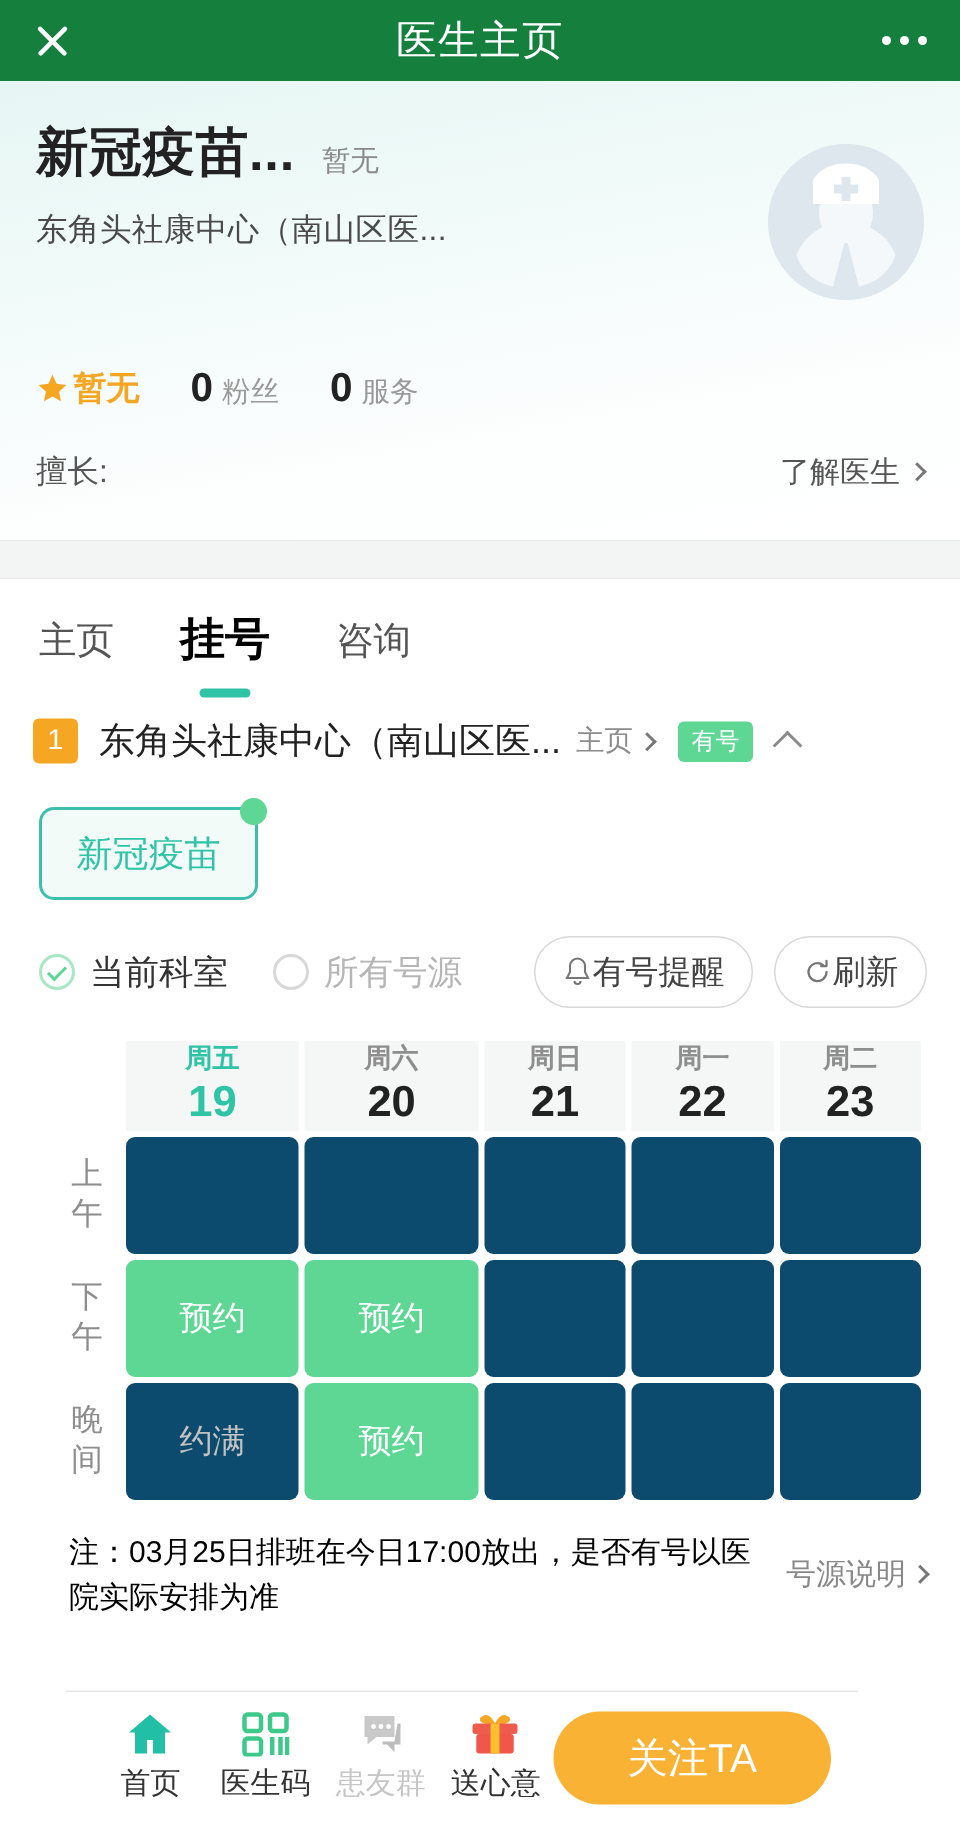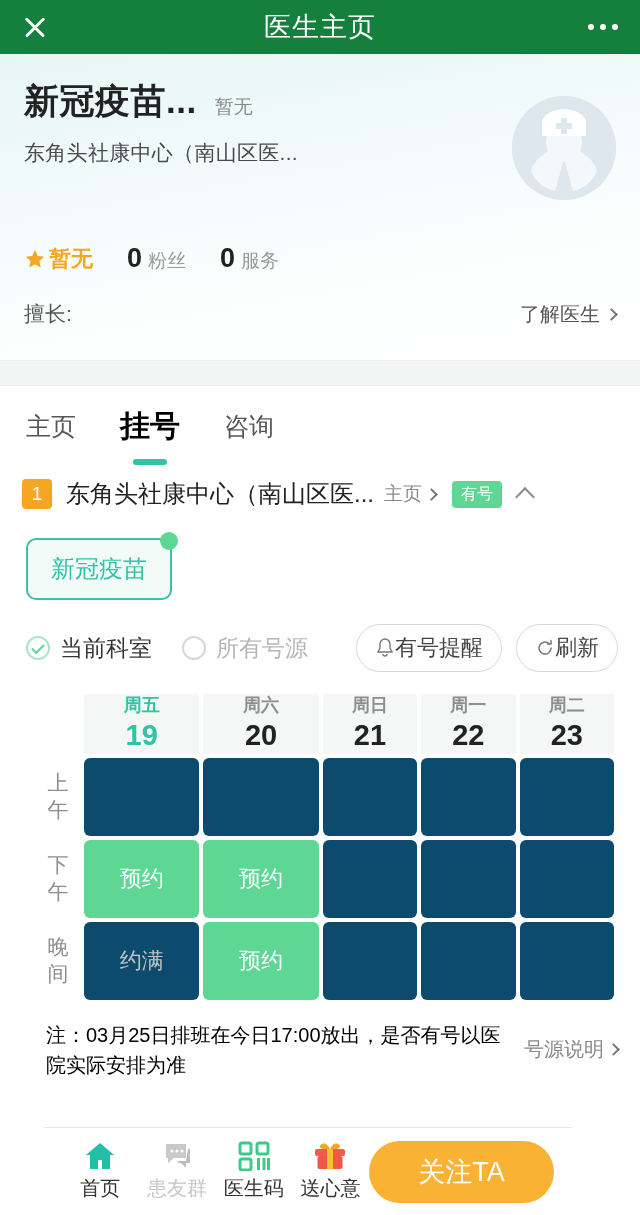--- a/index.html
+++ b/index.html
@@ -375,41 +375,41 @@
     </div>
   </div>
 
   <div class="bottombar">
     <div class="navitem">
       <svg width="34" height="30" viewBox="0 0 34 30">
         <path d="M17 2L3 14h4v14h8v-9h4v9h8V14h4z" fill="#21bfa6"></path>
       </svg>
       <span class="nlabel">首页</span>
     </div>
-    <div class="navitem disabled">
-      <svg width="34" height="30" viewBox="0 0 34 30">
-        <path d="M6 3h20v14H14l-6 5v-5H6z" fill="#c9c9c9"></path>
-        <path d="M28 8h2v14h-4v5l-5-5h-3v-2h8z" fill="#bdbdbd"></path>
-        <circle cx="12" cy="10" r="1.6" fill="#fff"></circle>
-        <circle cx="17" cy="10" r="1.6" fill="#fff"></circle>
-        <circle cx="22" cy="10" r="1.6" fill="#fff"></circle>
-      </svg>
-      <span class="nlabel">患友群</span>
-    </div>
     <div class="navitem">
       <svg width="32" height="30" viewBox="0 0 32 30">
         <rect x="2" y="2" width="11" height="11" rx="2" fill="none" stroke="#3ec98b" stroke-width="3"></rect>
         <rect x="19" y="2" width="11" height="11" rx="2" fill="none" stroke="#3ec98b" stroke-width="3"></rect>
         <rect x="2" y="18" width="11" height="11" rx="2" fill="none" stroke="#3ec98b" stroke-width="3"></rect>
         <rect x="19" y="17" width="3" height="12" fill="#3ec98b"></rect>
         <rect x="24.5" y="17" width="3" height="12" fill="#3ec98b"></rect>
         <rect x="29" y="17" width="3" height="12" fill="#3ec98b"></rect>
       </svg>
       <span class="nlabel">医生码</span>
     </div>
+    <div class="navitem disabled">
+      <svg width="34" height="30" viewBox="0 0 34 30">
+        <path d="M6 3h20v14H14l-6 5v-5H6z" fill="#c9c9c9"></path>
+        <path d="M28 8h2v14h-4v5l-5-5h-3v-2h8z" fill="#bdbdbd"></path>
+        <circle cx="12" cy="10" r="1.6" fill="#fff"></circle>
+        <circle cx="17" cy="10" r="1.6" fill="#fff"></circle>
+        <circle cx="22" cy="10" r="1.6" fill="#fff"></circle>
+      </svg>
+      <span class="nlabel">患友群</span>
+    </div>
     <div class="navitem">
       <svg width="34" height="30" viewBox="0 0 34 30">
         <path d="M9 3c3-2 6 1 8 5-5 1-9 0-10-2-.5-1.3.6-2.4 2-3z" fill="#f5a623"></path>
         <path d="M25 3c-3-2-6 1-8 5 5 1 9 0 10-2 .5-1.3-.6-2.4-2-3z" fill="#f5a623"></path>
         <rect x="2" y="8" width="30" height="7" rx="2" fill="#ef5b4c"></rect>
         <rect x="4.5" y="15" width="25" height="13" rx="2" fill="#f0564a"></rect>
         <rect x="14" y="8" width="6" height="20" fill="#fbc02d"></rect>
       </svg>
       <span class="nlabel">送心意</span>
     </div>

